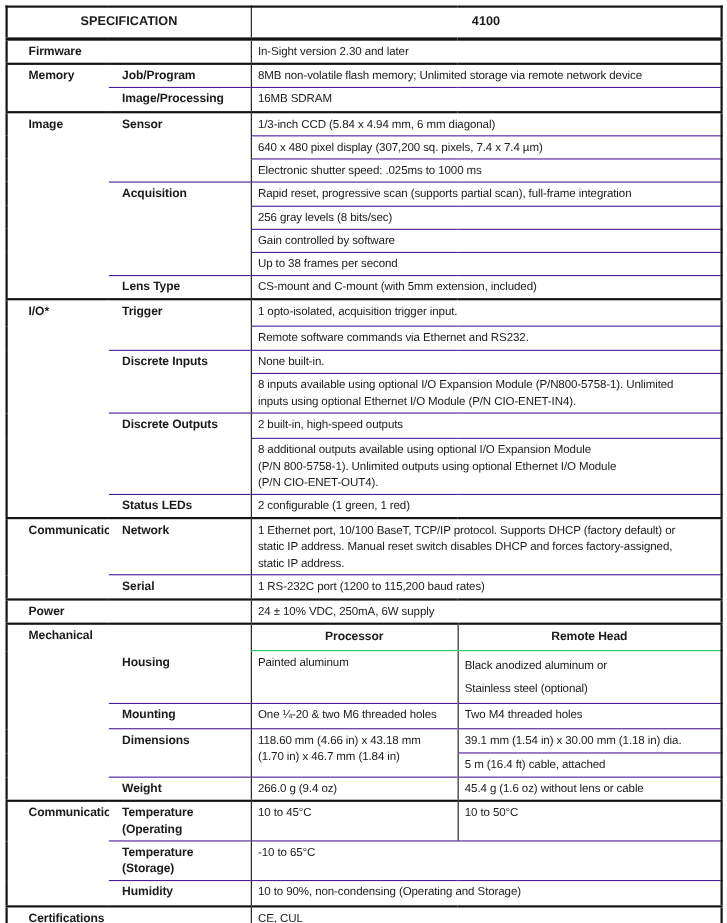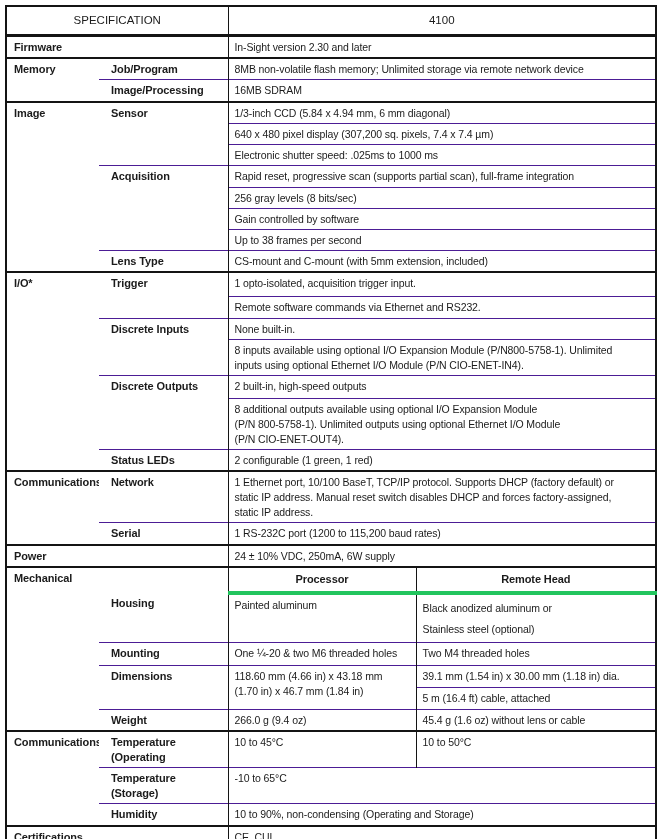--- a/index.html
+++ b/index.html
@@ -8,36 +8,36 @@
     border-collapse:collapse;
     table-layout:fixed;
     width:650px;
     border:2px solid #141414;
     color:#1b1b1b;
     font-size:10.5px;
     letter-spacing:-0.1px;
     line-height:15px;
   }
   td { vertical-align:top; padding:3px 4px 2px 6px; overflow:hidden; }
-  .cat { font-weight:bold; font-size:11px; padding-left:7px; white-space:nowrap; }
+  .cat { font-weight:bold; font-size:11px; padding-left:19px; white-space:nowrap; }
   .sub { font-weight:bold; font-size:11px; padding-left:12px; }
   .vl  { border-left:1px solid #141414; }
   .v2  { border-left:1px solid #141414; }
   tr.sec > td { border-top:2px solid #141414; }
   .bt1 { border-top:1px solid #4c1d95; }
   tr.hdr > td {
     border-bottom:3px solid #141414;
     text-align:center; vertical-align:middle;
-    font-weight:normal; font-size:11.5px; letter-spacing:0;
+    font-weight:bold; font-size:11.5px; letter-spacing:0;
     padding:6px 2px;
   }
   .colhdr {
     text-align:center; vertical-align:middle;
     font-weight:bold; font-size:11px;
-    border-bottom:4px solid #22c55e;
+    border-bottom:1px solid #22c55e;
     padding:4px 2px;
   }
   .pre { white-space:pre-line; }
   .lh-lg { line-height:21px; }
 </style>
 </head>
 <body>
 
 <table class="spec">
   <colgroup>

